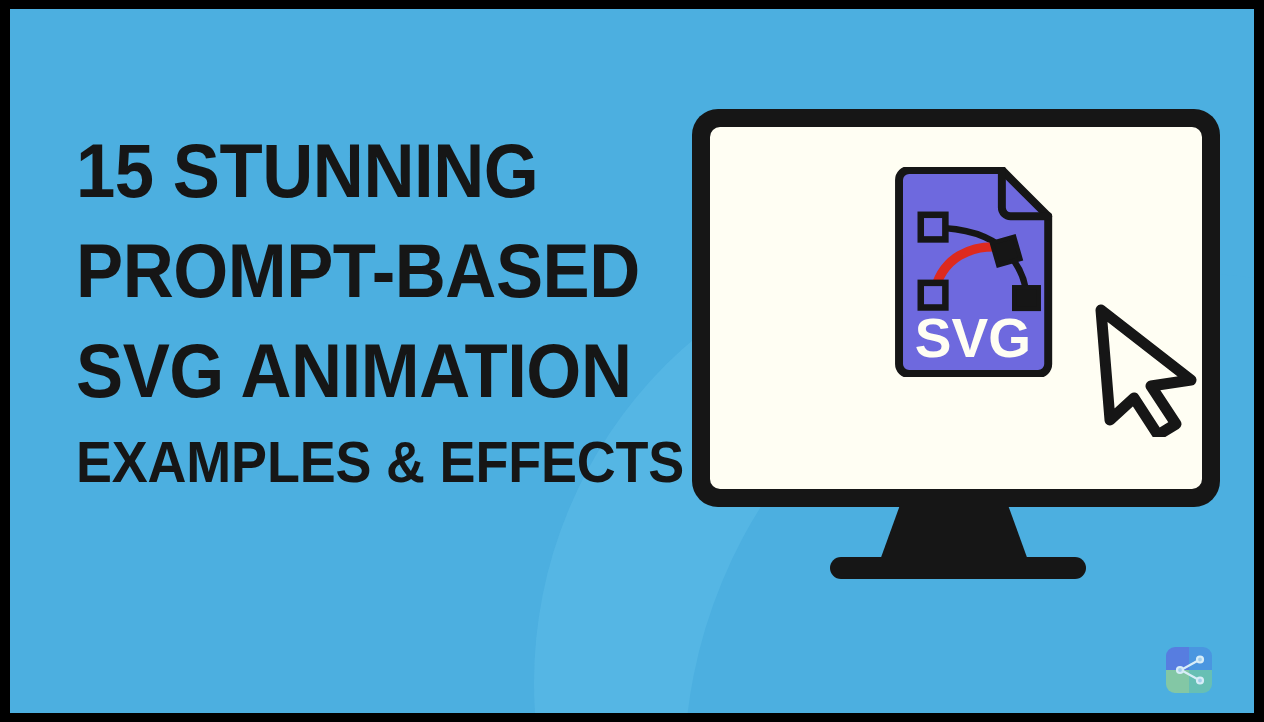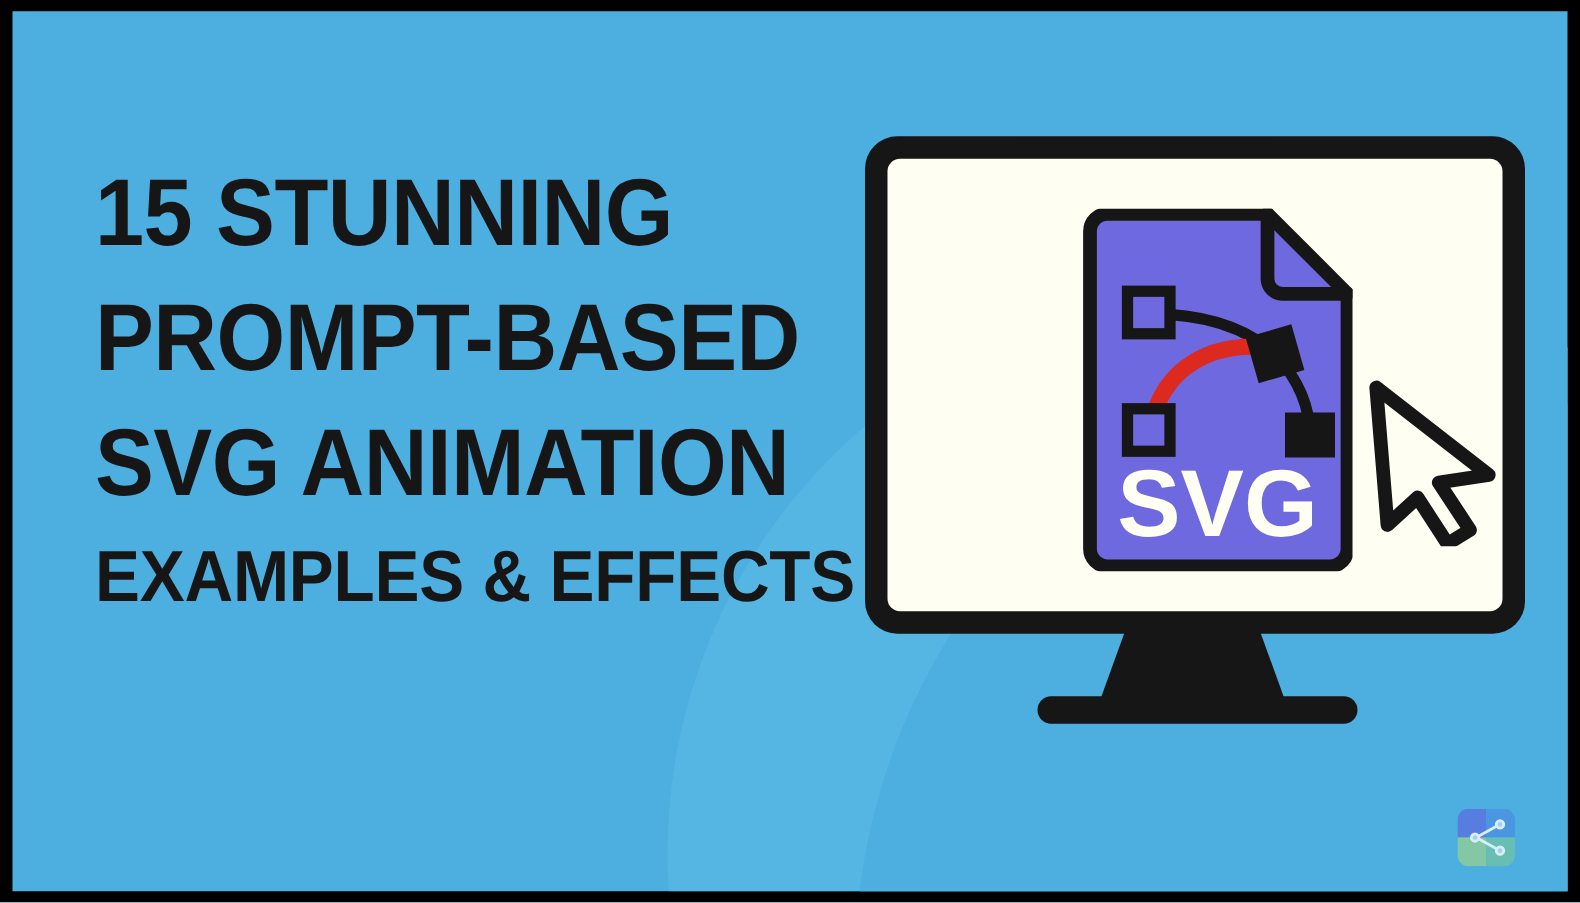--- a/index.html
+++ b/index.html
@@ -132,21 +132,21 @@
     background: #161616;
     border-radius: 11px;
   }
 
   
   #svg-file-icon {
     position: absolute;
     left: 148px;
     top: 40px;
     width: 224px;
-    height: 290px;
+    height: 210px;
   }
   #svg-file-icon svg { display: block; width: 100%; height: 100%; }
 
   
   #cursor-arrow {
     position: absolute;
     left: 378px;
     top: 175px;
     width: 120px;
     height: 135px;

